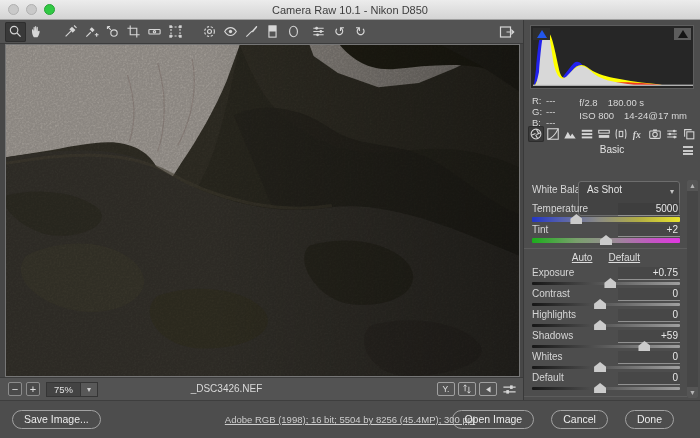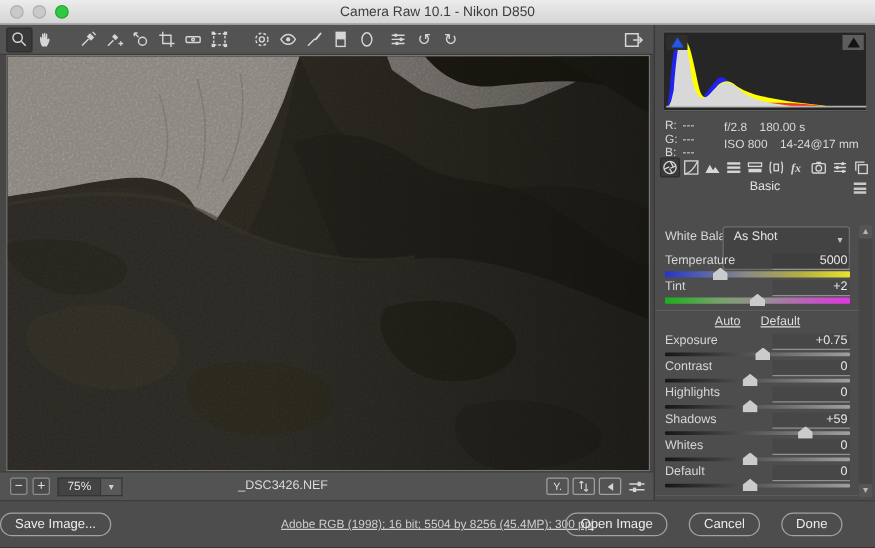--- a/index.html
+++ b/index.html
@@ -106,21 +106,21 @@
   .thumb { position:absolute; top:-2px; width:12px; height:10px; background:#cbcbcb;
            clip-path:polygon(50% 0,100% 48%,100% 100%,0 100%,0 48%); }
   .divider { height:1px; background:#3e3e3e; border-bottom:1px solid #5c5c5c; margin:4px -12px 3px -8px; }
   .links-row { text-align:center; height:14px; font-size:10px; }
   .links-row span { color:#dedede; text-decoration:underline; margin:16px 8px; }
 
   
   .bottombar { height:38px; background:#4d4d4d; border-top:1px solid #3e3e3e; position:relative; }
   .pill { border:1px solid #a2a2a2; border-radius:10px; color:#ececec; font-size:10.5px;
           line-height:17px; padding:0 11px; background:transparent; display:inline-block; }
-  .save-btn { position:absolute; left:0; top:9px; }
+  .save-btn { position:absolute; left:12px; top:9px; }
   .info-link { position:absolute; left:50%; top:13px; transform:translateX(-50%); color:#cdcdcd;
                font-size:9.5px; text-decoration:underline; white-space:nowrap; }
   .right-btns { position:absolute; right:26px; top:9px; display:flex; gap:17px; }
 
   svg .st { stroke:#d6d6d6; stroke-width:1.2; fill:none; }
   svg .f  { fill:#d6d6d6; stroke:none; }
 </style>
 </head>
 <body>
 

